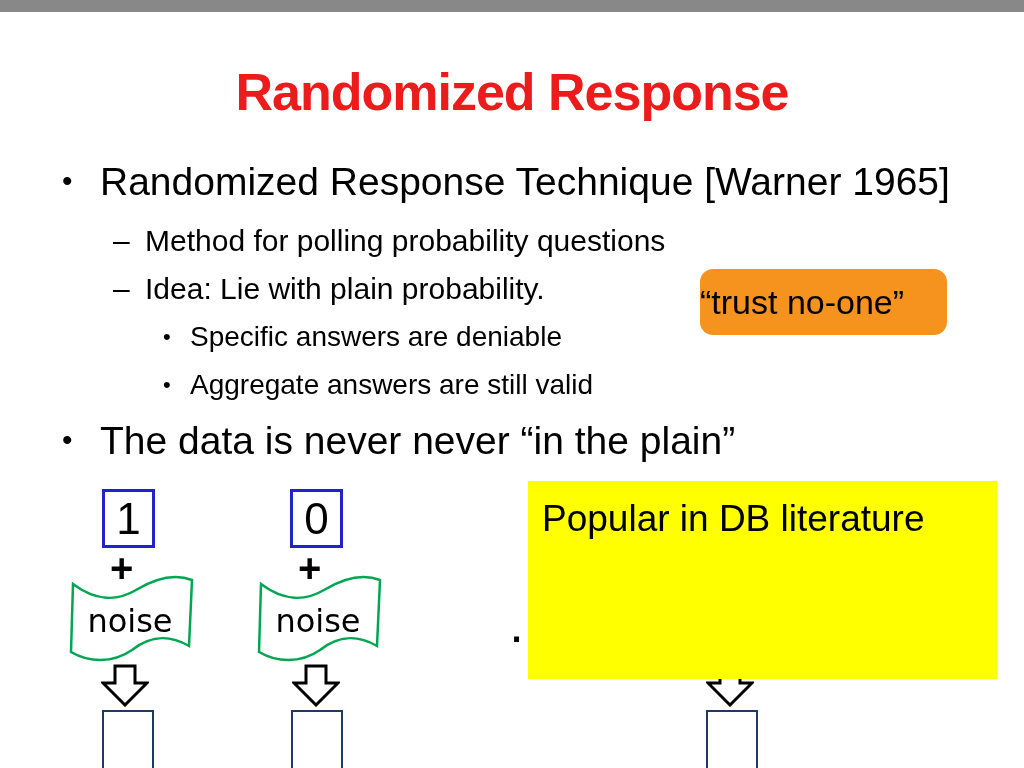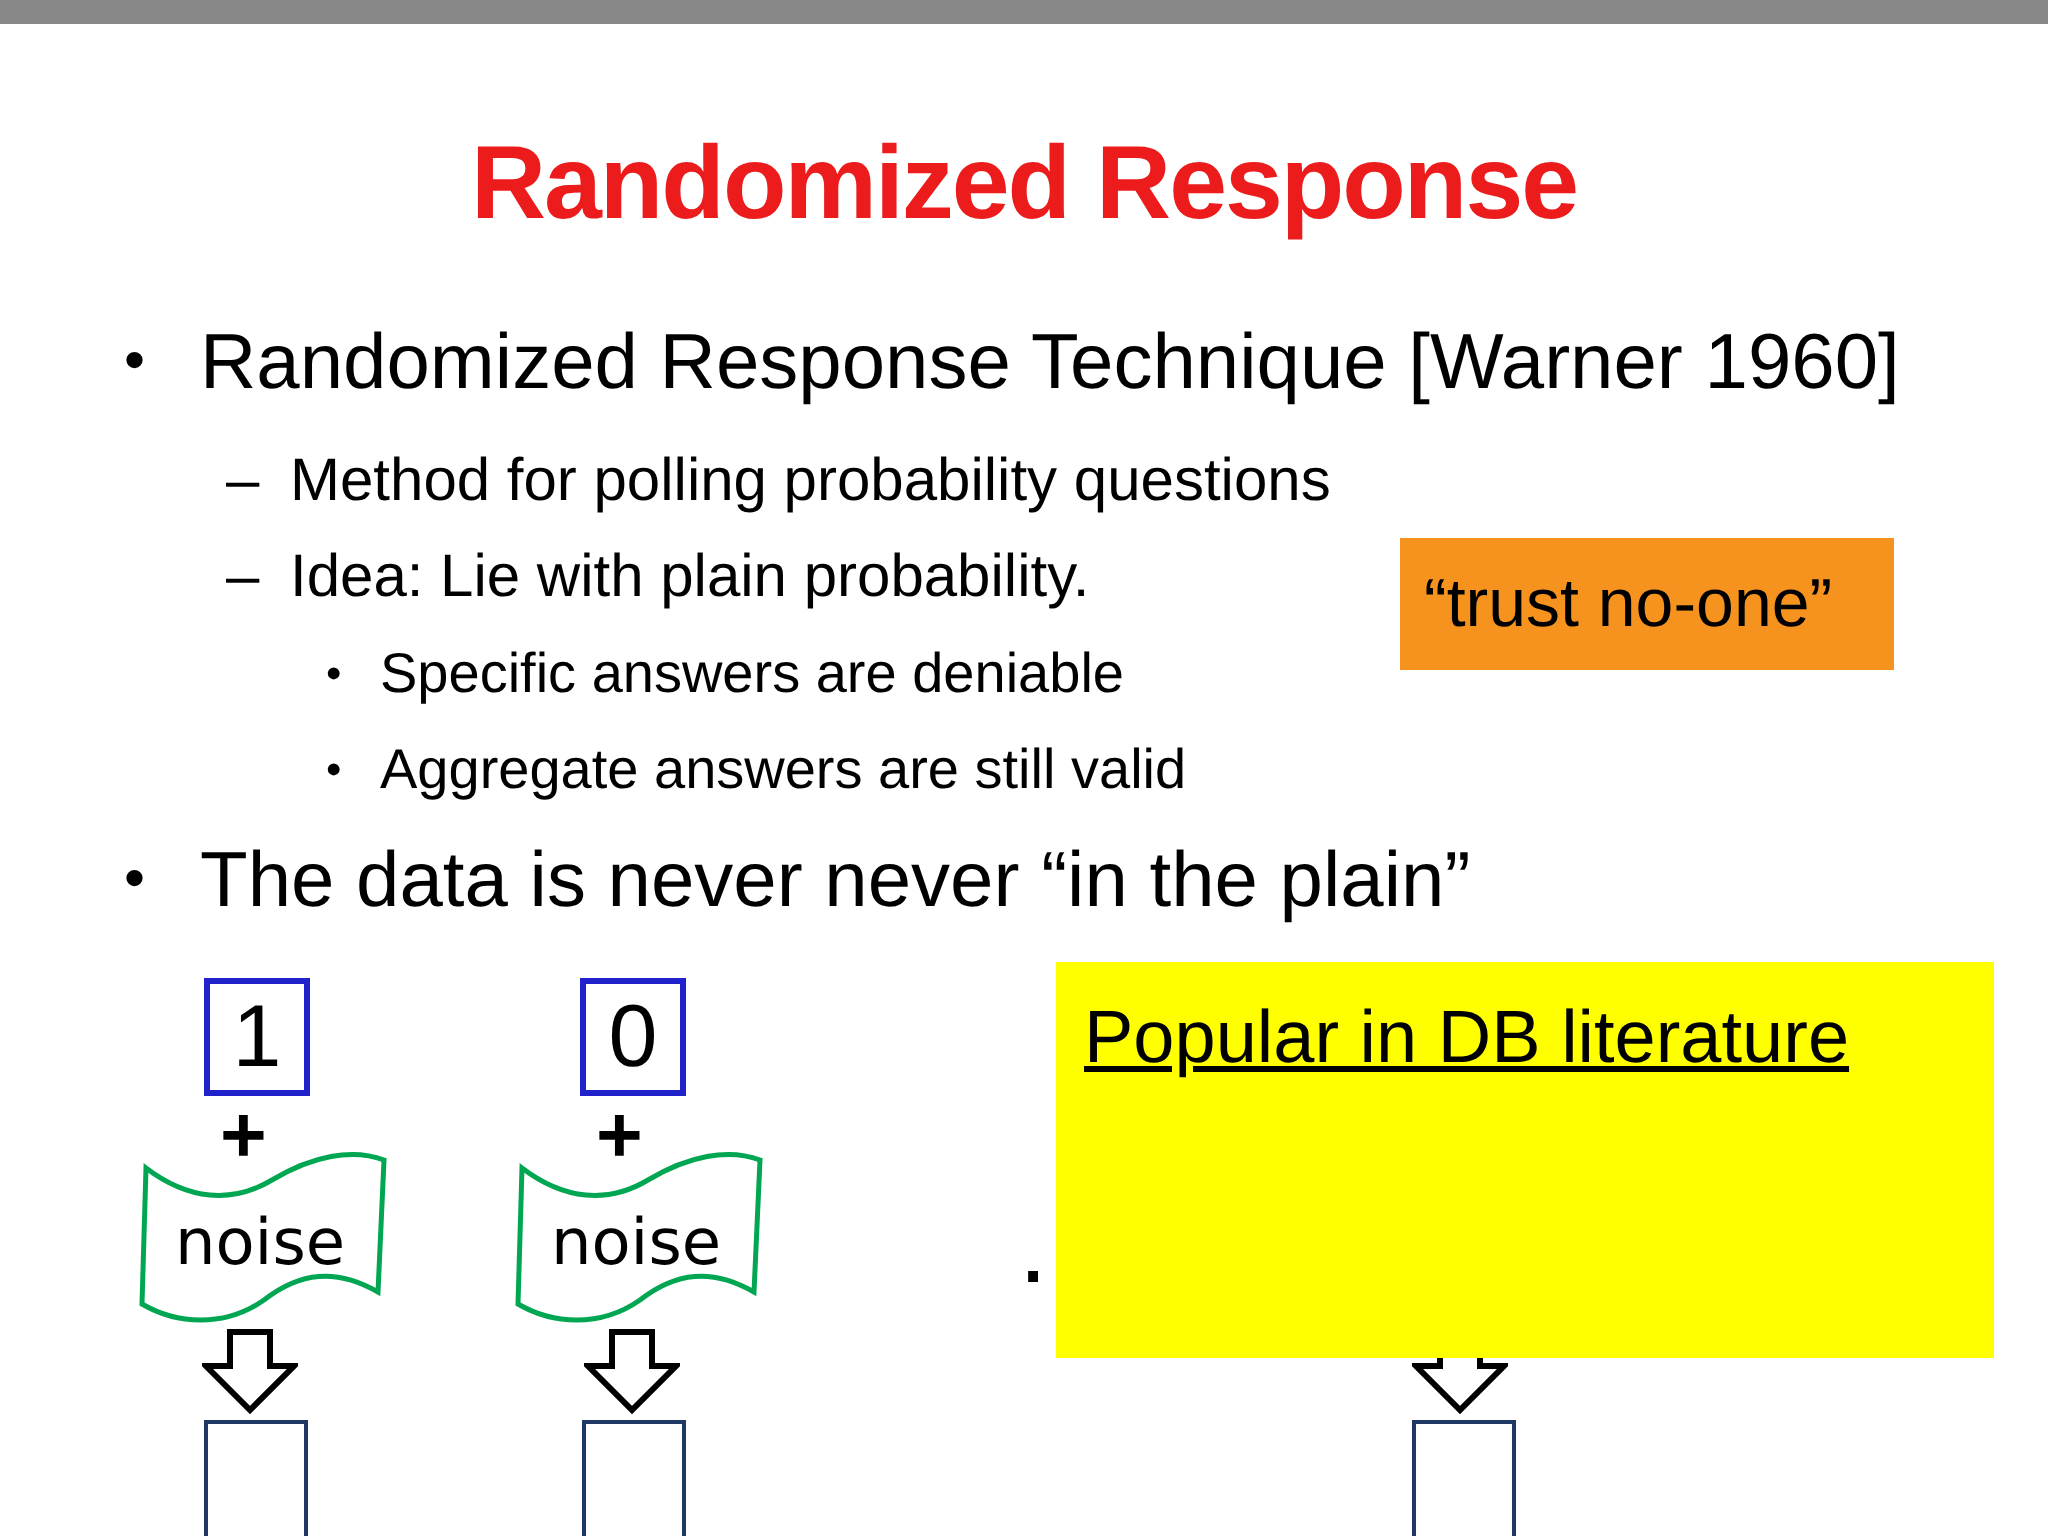--- a/index.html
+++ b/index.html
@@ -29,28 +29,28 @@
   .lv3 .marker{width:27px;font-size:22px;padding-top:3px;}
   .b1{left:62px;top:148px;}
   .b2{left:113px;top:212px;}
   .b3{left:113px;top:260px;}
   .b4{left:163px;top:309px;}
   .b5{left:163px;top:357px;}
   .b6{left:62px;top:407px;}
   .trust-box{
     position:absolute;left:700px;top:257px;width:247px;height:66px;
     background:var(--trust-bg);box-sizing:border-box;
-    display:flex;align-items:center;padding-left:12px;font-size:34px;
+    display:flex;align-items:center;padding-left:0;font-size:34px;border-radius:13px;
   }
   .popular-box{
     position:absolute;left:528px;top:469px;width:469px;height:198px;
     background:var(--popular-bg);box-sizing:border-box;
     padding:12px 0 0 14px;font-size:37px;z-index:5;
   }
-  .popular-box .pline1{line-height:52px;text-decoration:underline;}
+  .popular-box .pline1{line-height:52px;}
   .popular-box .pline2{line-height:52px;margin-top:14px;}
   .inbox{
     position:absolute;width:47px;height:53px;border:3px solid var(--input-box-border);
     display:flex;align-items:center;justify-content:center;font-size:44px;background:#fff;
   }
   .inbox.g1{left:102px;top:477px;}
   .inbox.g2{left:290px;top:477px;}
   .plus{position:absolute;font-size:40px;font-weight:bold;line-height:1;}
   .plus.g1{left:110px;top:536px;}
   .plus.g2{left:298px;top:536px;}
@@ -75,21 +75,21 @@
 </style>
 </head>
 <body>
 
 <div class="slide">
 
   <div class="title">Randomized Response</div>
 
   <div class="line lv1 b1">
     <span class="marker">•</span>
-    <span class="txt">Randomized Response Technique [Warner 1960]</span>
+    <span class="txt">Randomized Response Technique [Warner 1965]</span>
   </div>
   <div class="line lv2 b2">
     <span class="marker">–</span>
     <span class="txt">Method for polling probability questions</span>
   </div>
   <div class="line lv2 b3">
     <span class="marker">–</span>
     <span class="txt">Idea: Lie with plain probability.</span>
   </div>
   <div class="line lv3 b4">

